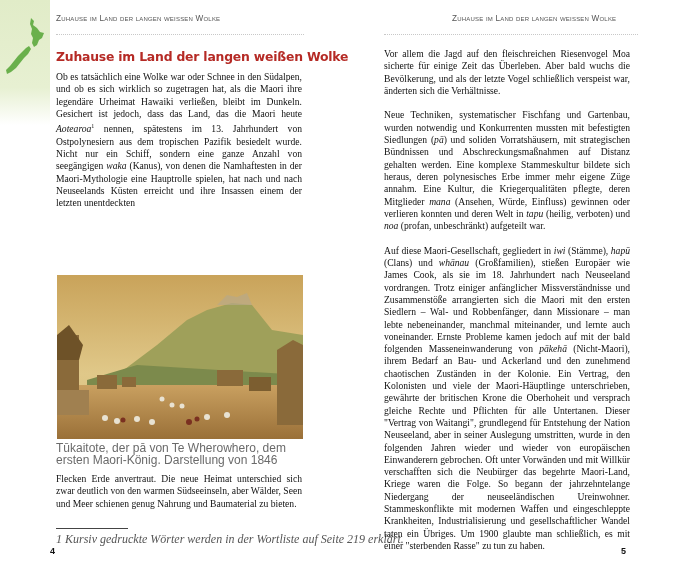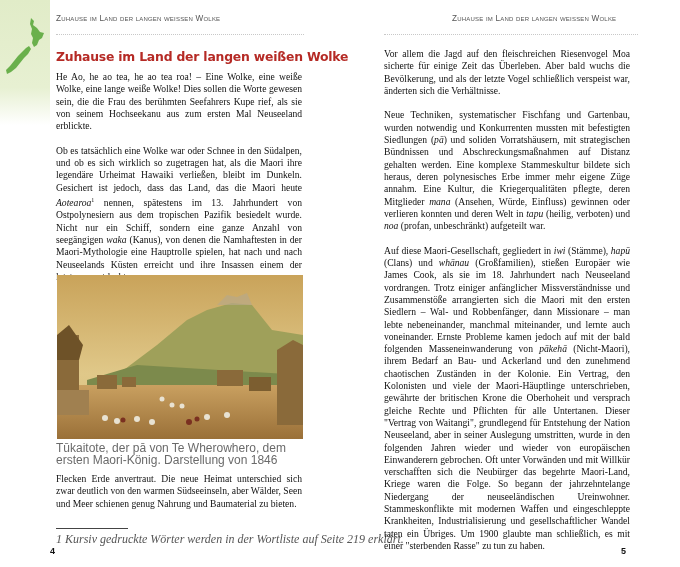--- a/index.html
+++ b/index.html
@@ -44,21 +44,20 @@
 
 <div class="running-head rh-left">Zuhause im Land der langen weissen Wolke</div>
 <div class="dots dots-left"></div>
 
 <div class="running-head rh-right">Zuhause im Land der langen weissen Wolke</div>
 <div class="dots dots-right"></div>
 
 <div class="chapter-title">Zuhause im Land der langen weißen Wolke</div>
 
 <div class="col col-left" style="top:71px;">
-  <p>He Ao, he ao tea, he ao tea roa! – Eine Wolke, eine weiße Wolke, eine lange weiße Wolke! Dies sollen die Worte gewesen sein, die die Frau des berühmten Seefahrers Kupe rief, als sie von seinem Hochseekanu aus zum ersten Mal Neuseeland erblickte.</p>
   <p><span>Ob es tatsächlich eine Wolke war oder Schnee in den Südalpen, und ob es sich wirklich so zugetragen hat, als die Maori ihre legendäre Urheimat Hawaiki verließen, bleibt im Dunkeln. Gesichert ist jedoch, dass das Land, das die Maori heute </span><em>Aotearoa</em><sup style="font-size:6px;">1</sup><span> nennen, spätestens im 13. Jahrhundert von Ostpolynesiern aus dem tropischen Pazifik besiedelt wurde. Nicht nur ein Schiff, sondern eine ganze Anzahl von seegängigen </span><em>waka</em><span> (Kanus), von denen die Namhaftesten in der Maori-Mythologie eine Hauptrolle spielen, hat nach und nach Neuseelands Küsten erreicht und ihre Insassen einem der letzten unentdeckten</span></p>
 </div>
 
 <div class="figure">
   <svg width="246" height="164" viewBox="0 0 246 164">
     <defs>
       <linearGradient id="sky" x1="0" y1="0" x2="0" y2="1">
         <stop offset="0" stop-color="#c9a35a"></stop>
         <stop offset="0.6" stop-color="#e0c889"></stop>
         <stop offset="1" stop-color="#d8c07f"></stop>

